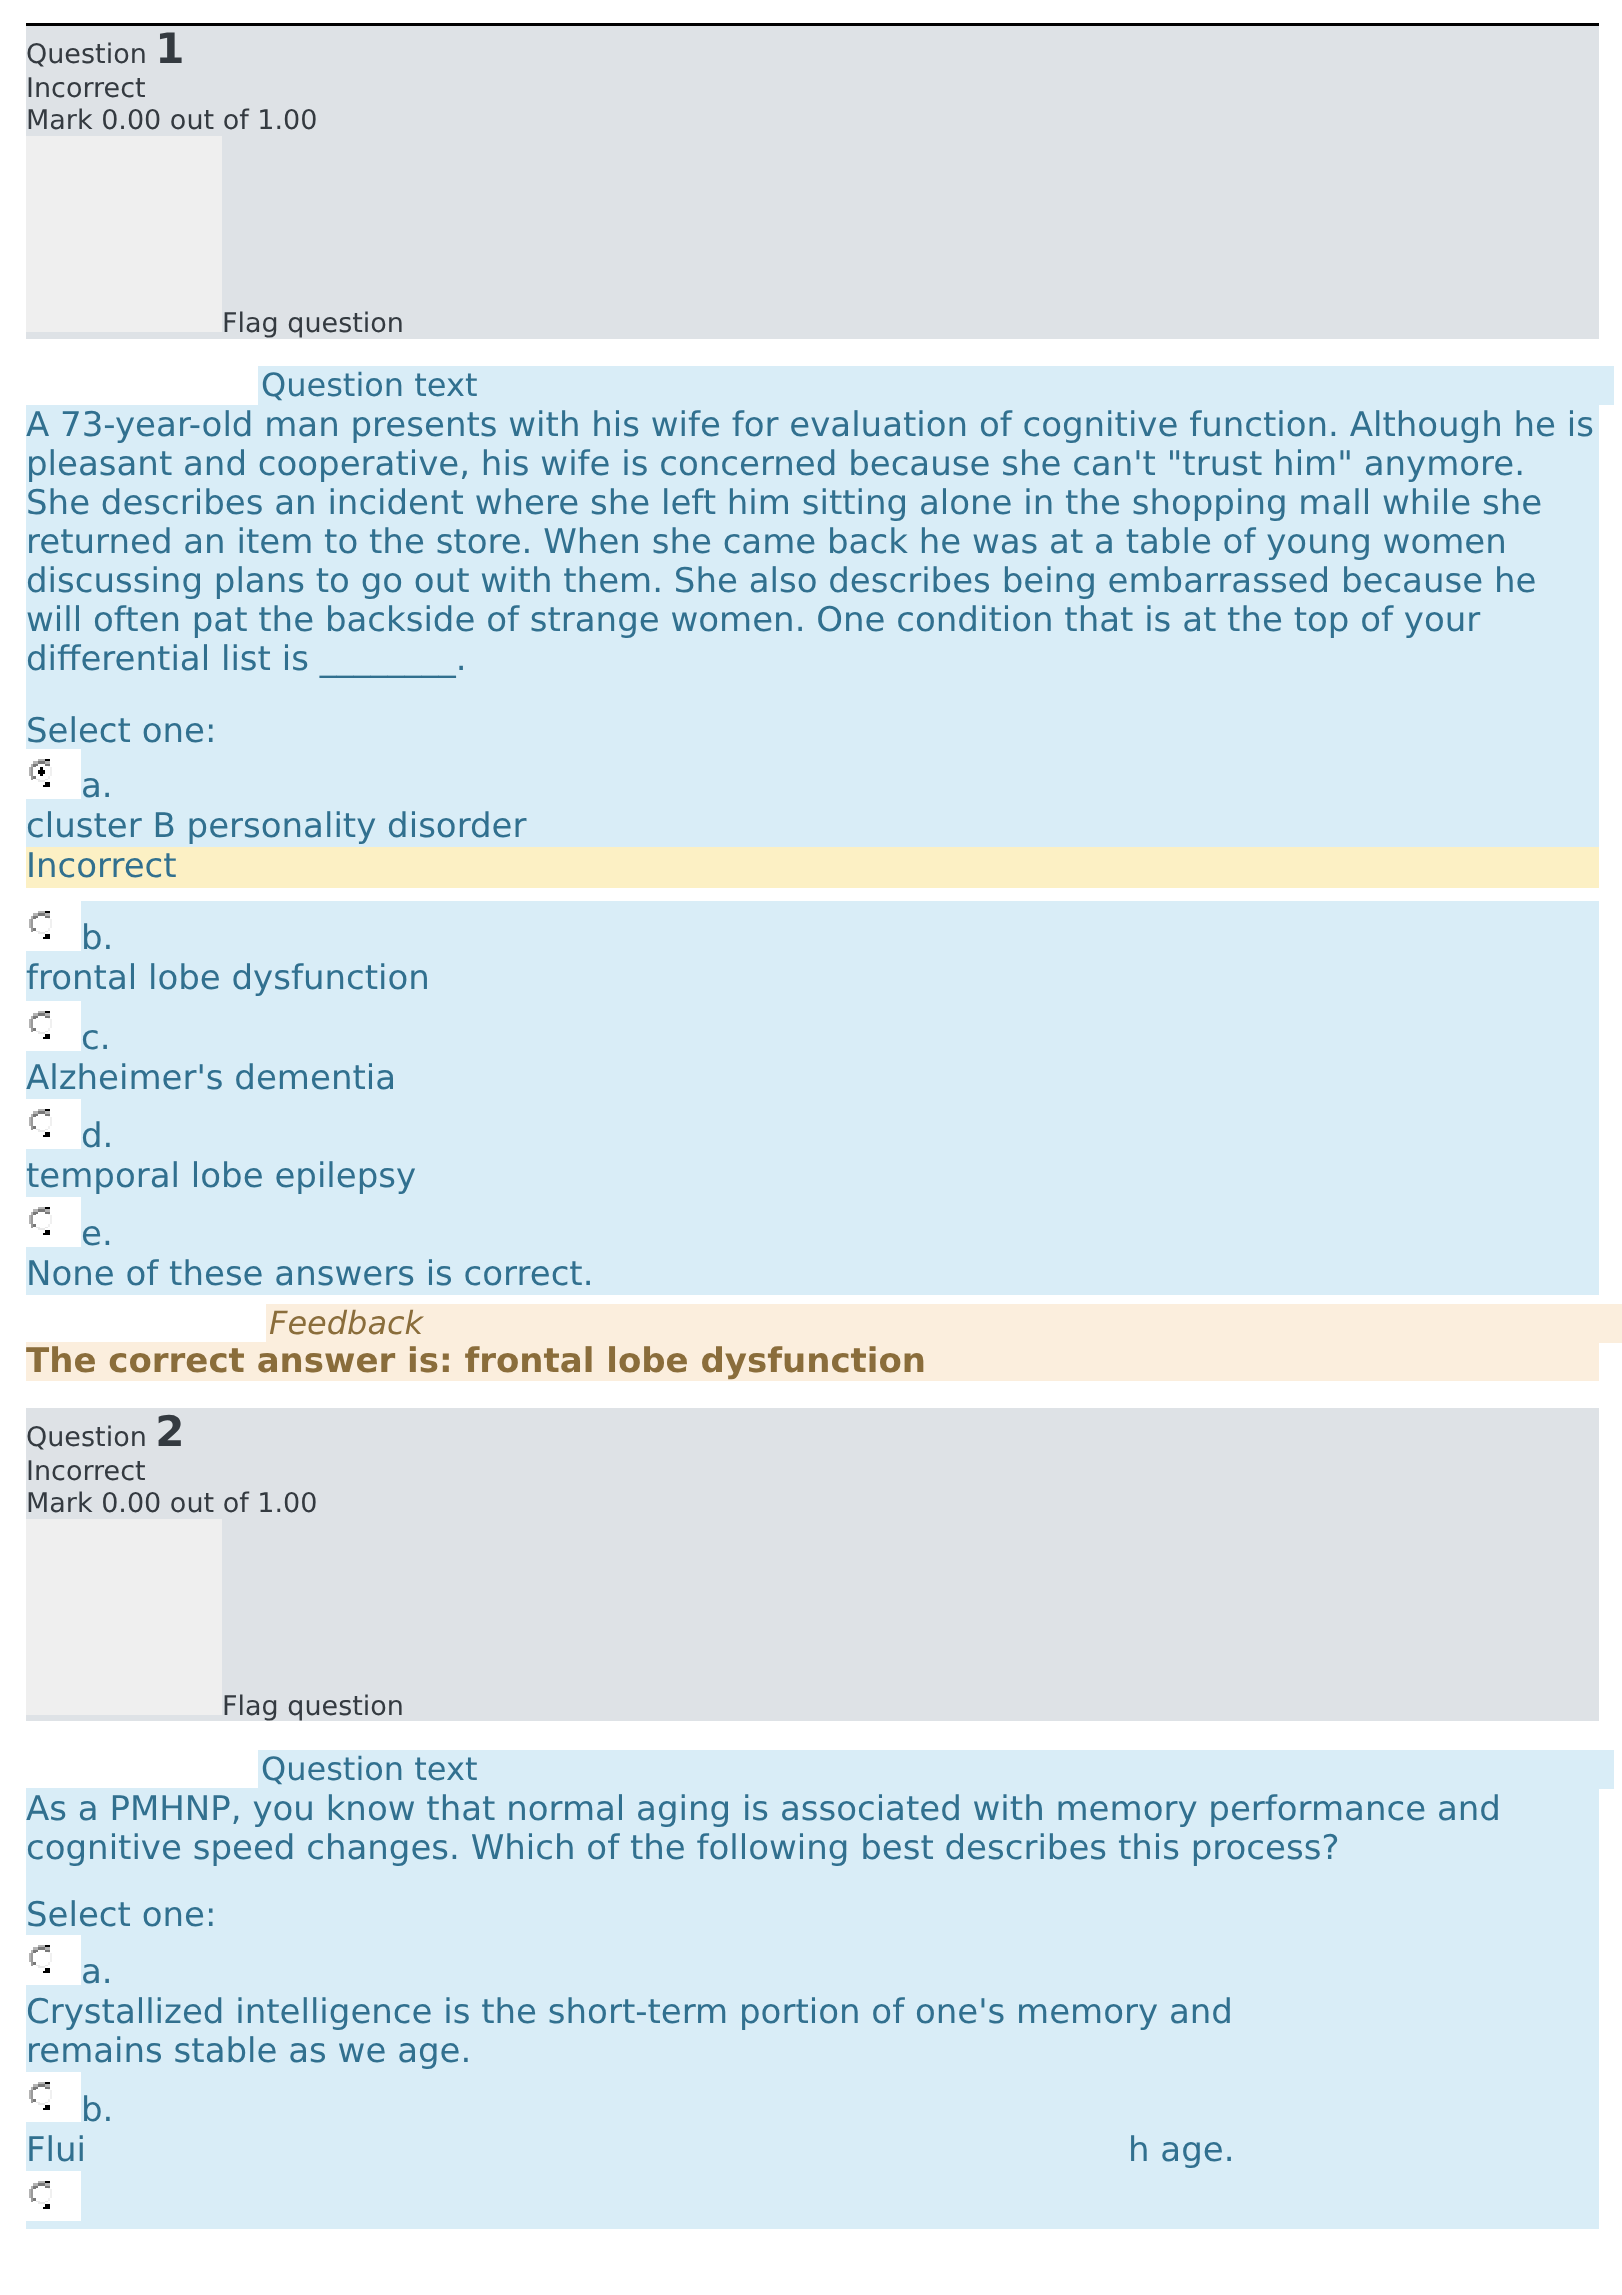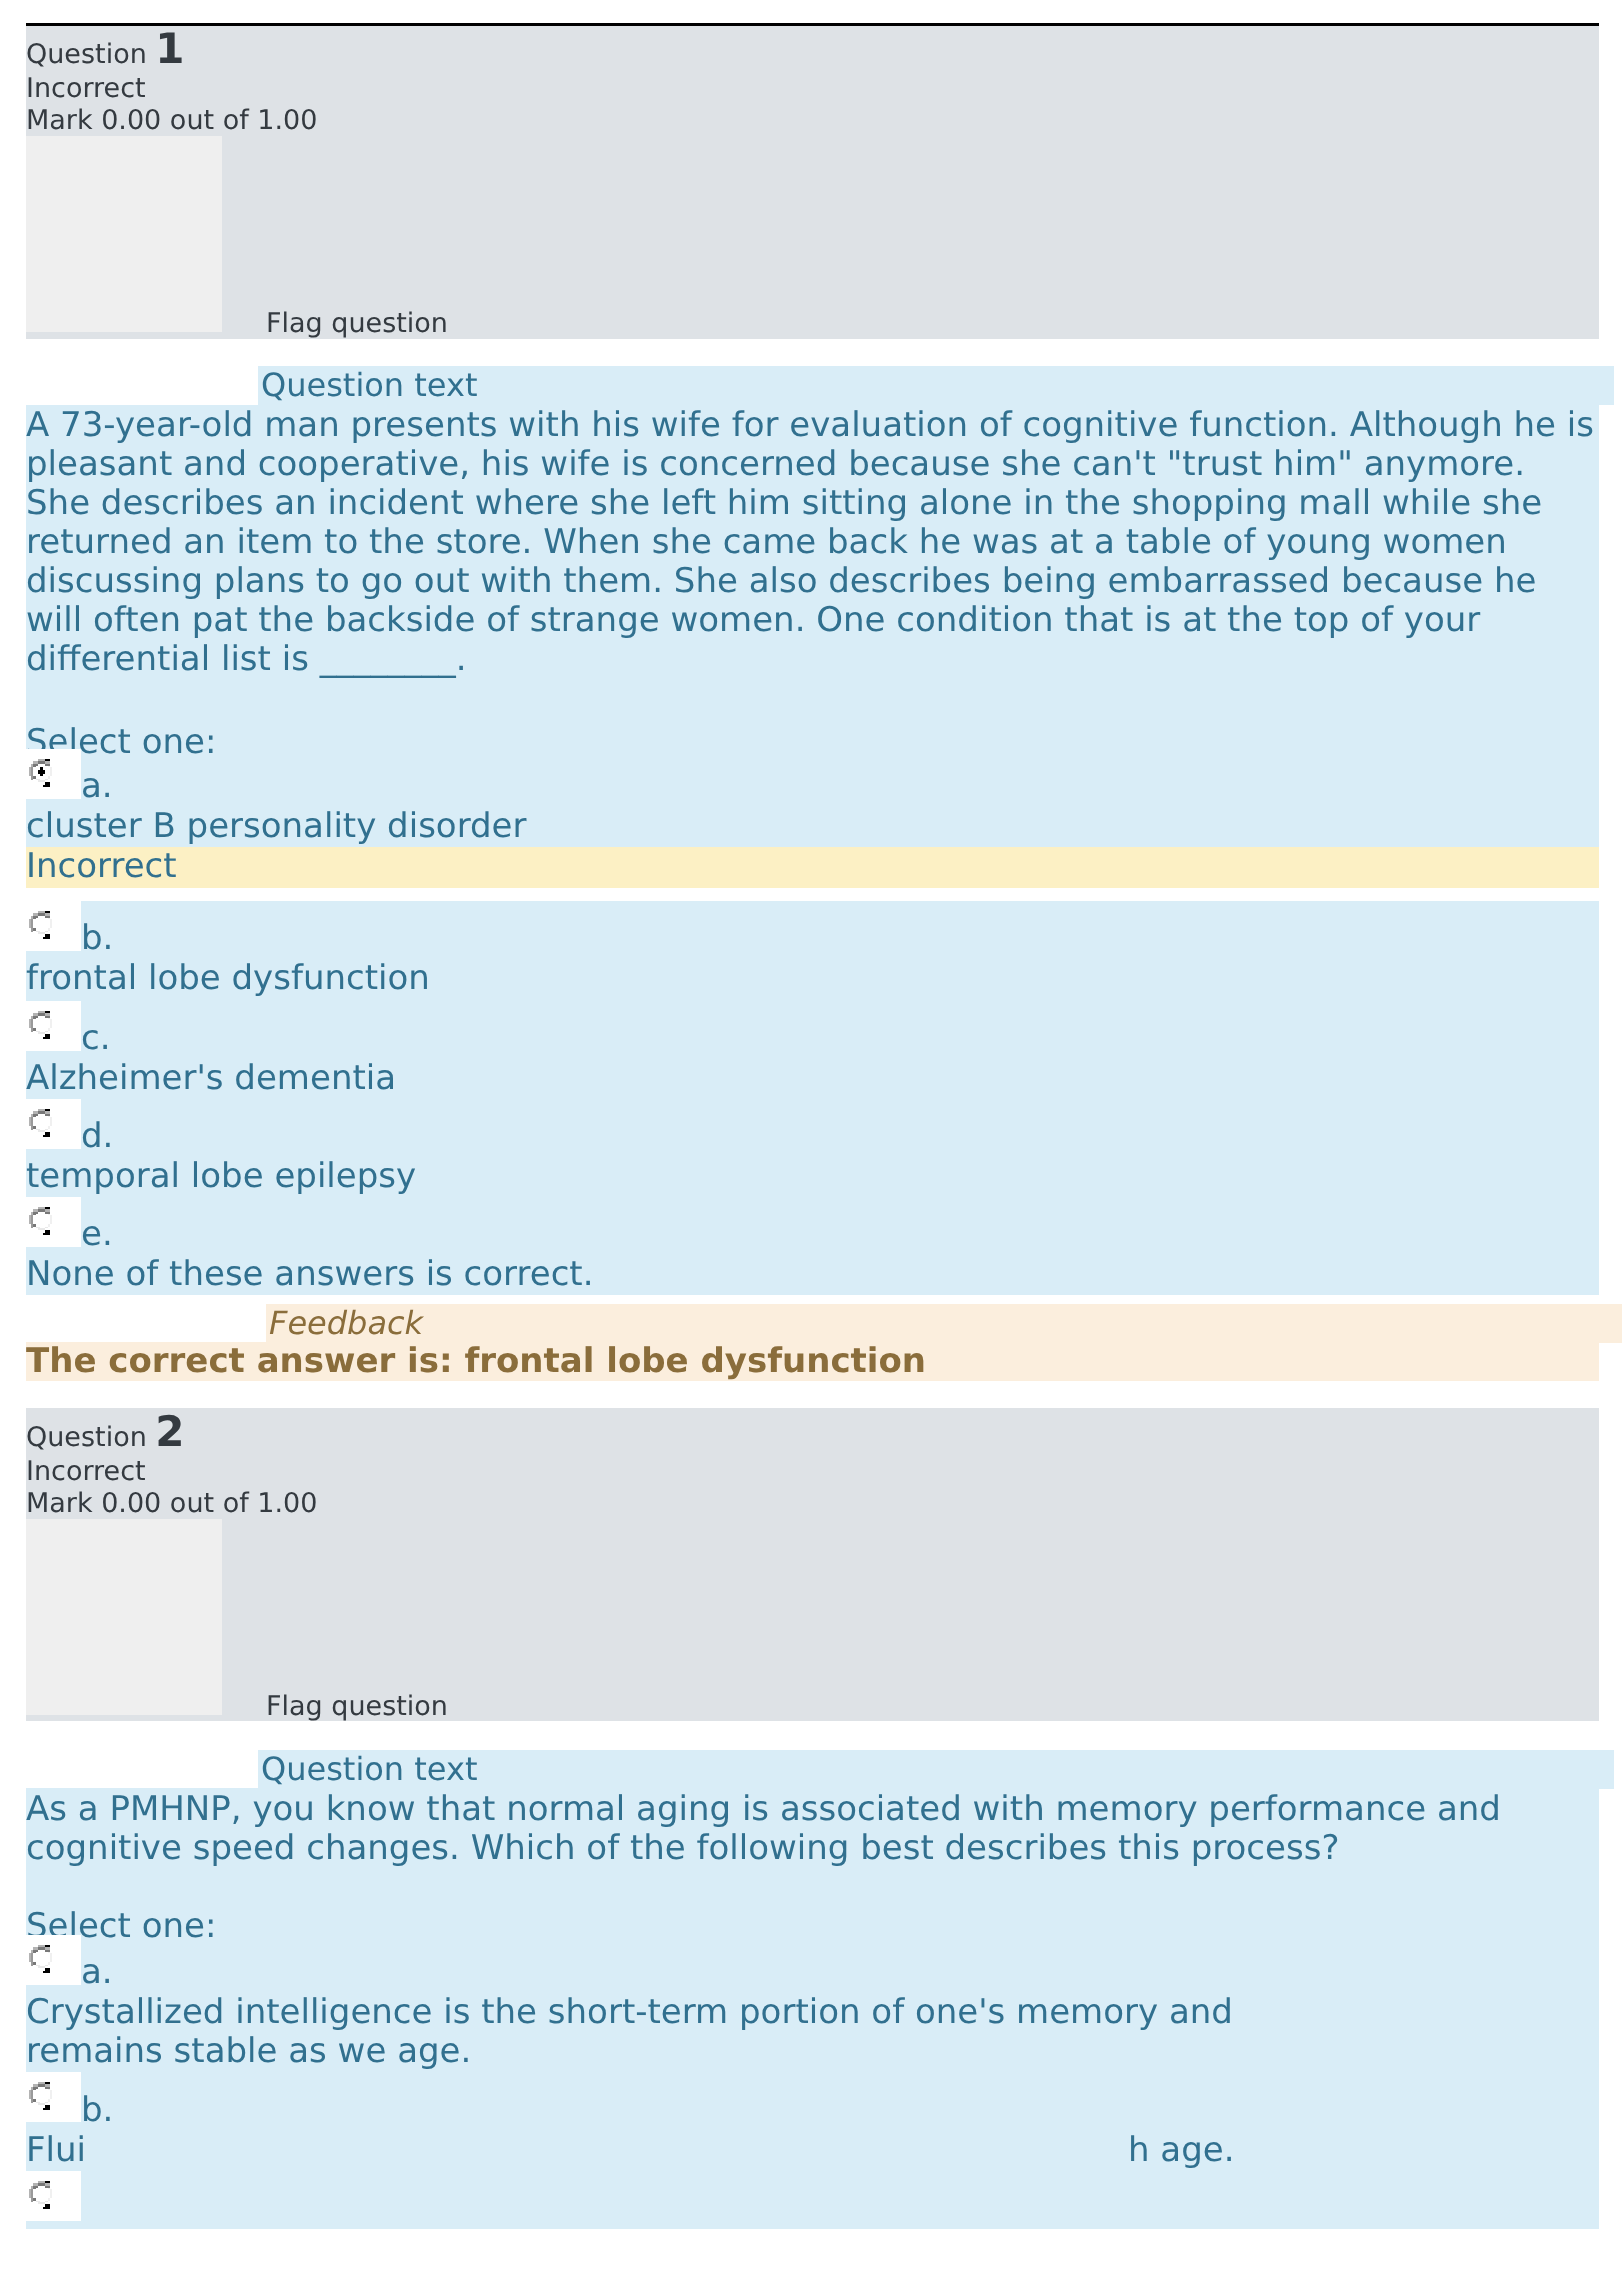--- a/index.html
+++ b/index.html
@@ -7,28 +7,28 @@
   body{font-family:"DejaVu Sans",sans-serif;width:1622px;height:2295px;overflow:hidden;
        -webkit-font-smoothing:antialiased;text-rendering:geometricPrecision;}
   .page{position:relative;width:1622px;height:2295px;background:#fff;overflow:hidden;}
 
   .infoline,.flaglabel,.qtext,.selone,.optletter,.opttext,.yellowtext,.fbtext,.qtlabel > span,.fblabel > span{will-change:transform;}
   .topline{position:absolute;left:25.5px;width:1573px;height:2.6px;background:#000;}
   .qinfo{position:absolute;left:25.5px;width:1573px;background:#dee2e6;}
   .infoline{position:absolute;left:26px;font-size:27px;line-height:31px;color:#343a40;white-space:nowrap;}
   .qnum{font-size:42px;font-weight:bold;line-height:31px;}
   .flagbox{position:absolute;left:25.5px;width:196px;background:#efefef;}
-  .flaglabel{position:absolute;left:222px;font-size:27px;line-height:31px;color:#343a40;white-space:nowrap;margin-left:44px;}
+  .flaglabel{position:absolute;left:222px;font-size:27px;line-height:31px;color:#343a40;white-space:nowrap;}
 
   .qtlabel{position:absolute;left:258px;width:1356px;height:39px;background:#d9edf7;}
   .qtlabel > span{position:absolute;left:3.3px;top:0px;font-size:32px;line-height:39px;color:#31708f;white-space:nowrap;}
 
   .bluepanel{position:absolute;left:25.5px;width:1573px;background:#d9edf7;}
   .qtext{position:absolute;left:25.5px;width:1573px;font-size:34px;line-height:39px;color:#31708f;margin:0;}
-  .selone{position:absolute;left:25.5px;font-size:34px;line-height:39px;color:#31708f;white-space:nowrap;margin-top:11px;}
+  .selone{position:absolute;left:25.5px;font-size:34px;line-height:39px;color:#31708f;white-space:nowrap;}
 
   .radiocell{position:absolute;left:25.5px;width:55px;height:50px;background:#ffffff;}
   .radio-icon{position:absolute;left:3.9px;top:9.8px;width:23px;height:28px;display:block;}
   .optletter{position:absolute;left:81px;font-size:34px;line-height:39px;color:#31708f;white-space:nowrap;}
   .opttext{position:absolute;left:25.5px;width:1256px;font-size:34px;line-height:39px;color:#31708f;}
 
   .yellowpanel{position:absolute;left:25.5px;width:1573px;background:#fcf0c4;}
   .yellowtext{position:absolute;left:25.5px;font-size:34px;line-height:39px;color:#31708f;white-space:nowrap;}
 
   .fblabel{position:absolute;left:266px;width:1356px;height:39px;background:#fbeedd;font-style:italic;}

